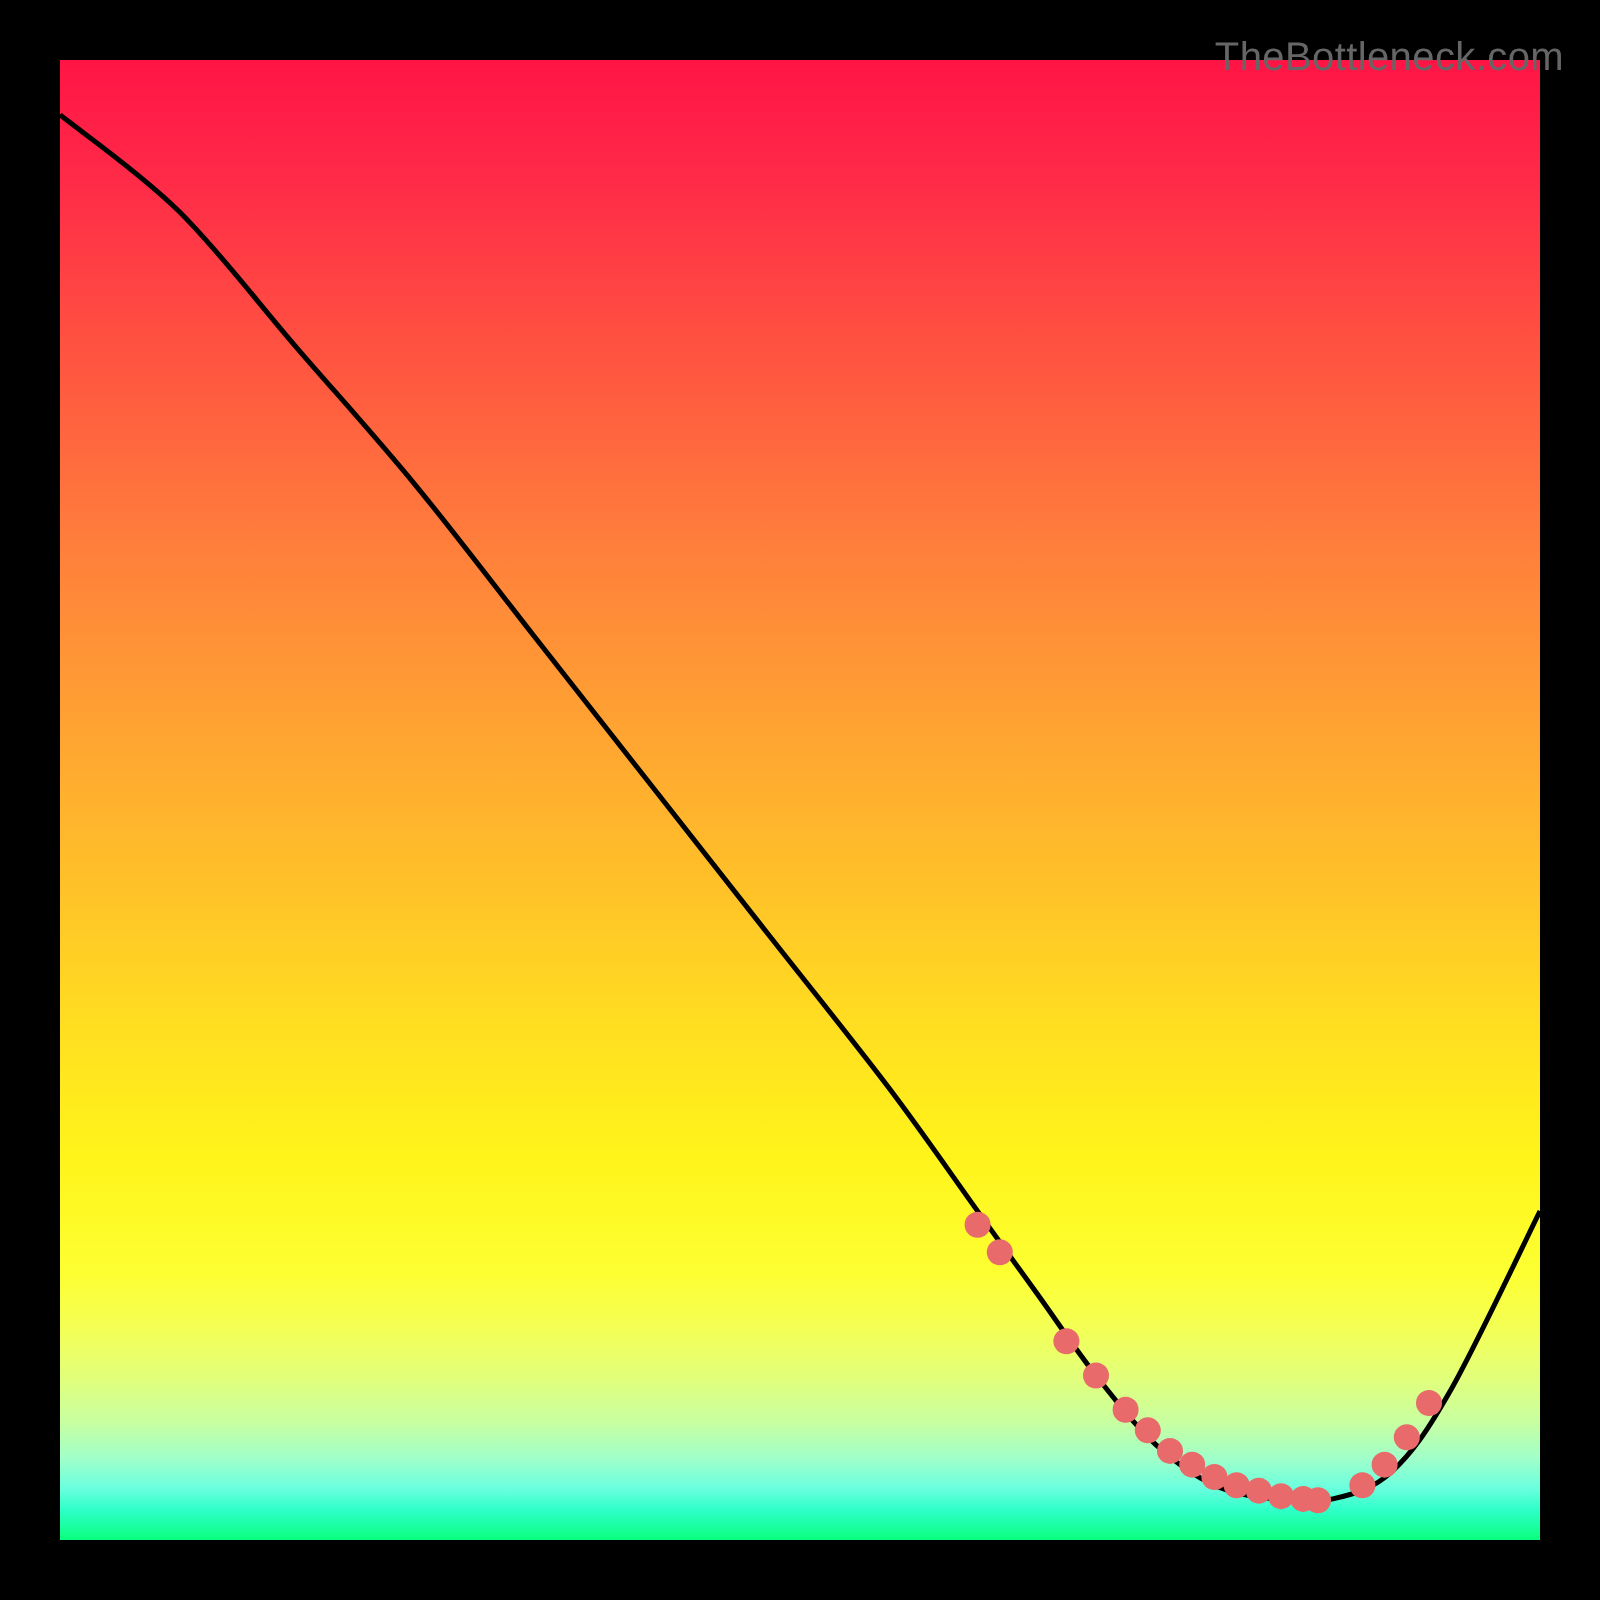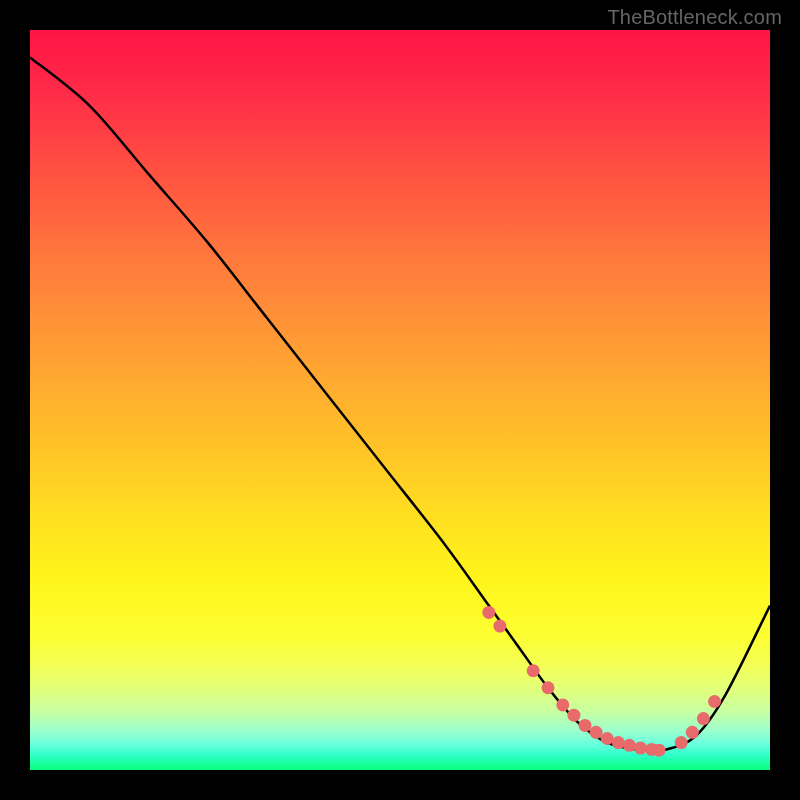--- a/index.html
+++ b/index.html
@@ -6,21 +6,21 @@
   body {
     width: 800px;
     height: 800px;
     background: #000;
     position: relative;
     font-family: Arial, sans-serif;
     overflow: hidden;
   }
   .watermark {
     position: absolute;
-    top: 6px;
+    top: 18px;
     right: 18px;
     color: #666;
     font-size: 20px;
     font-weight: 500;
     z-index: 10;
     letter-spacing: 0.2px;
   }
   .plot-area {
     position: absolute;
     left: 30px;

